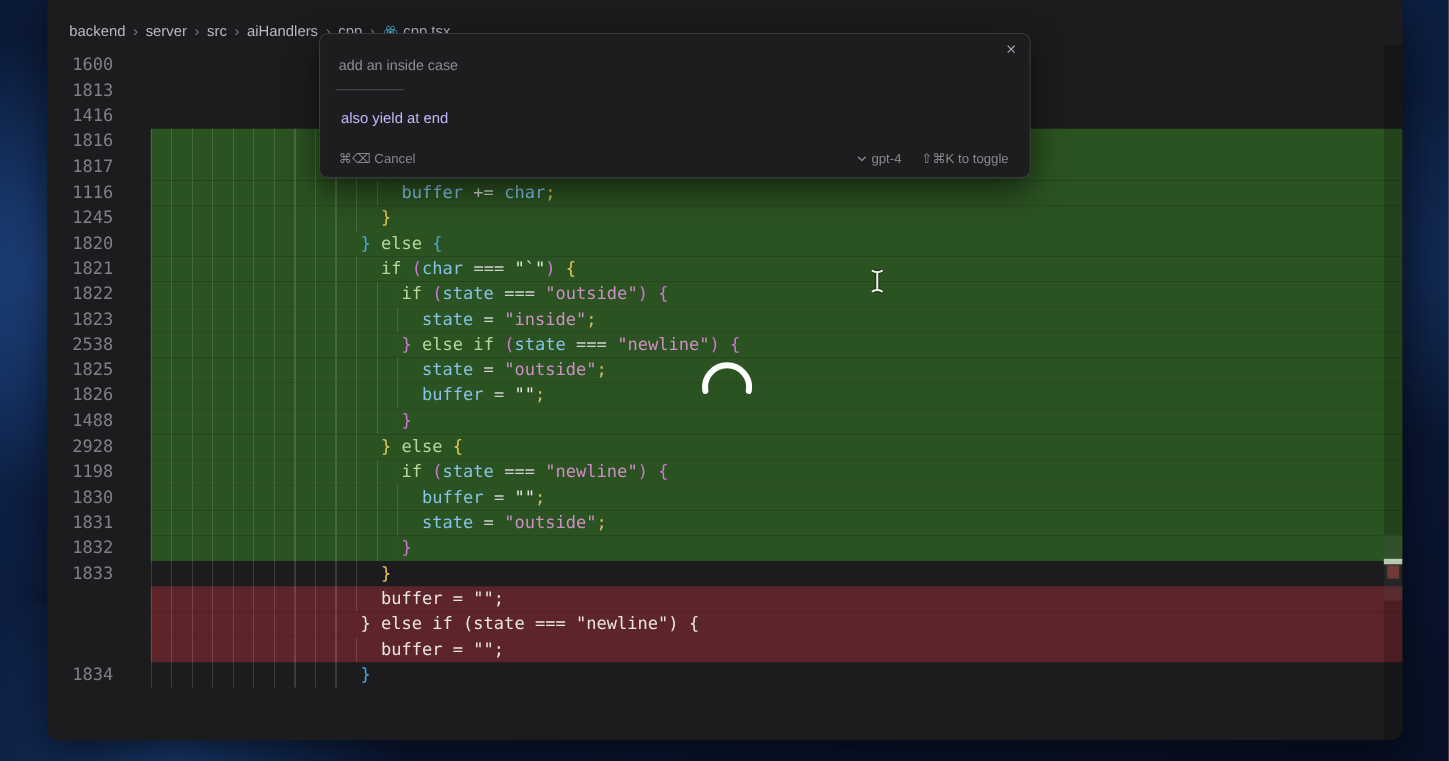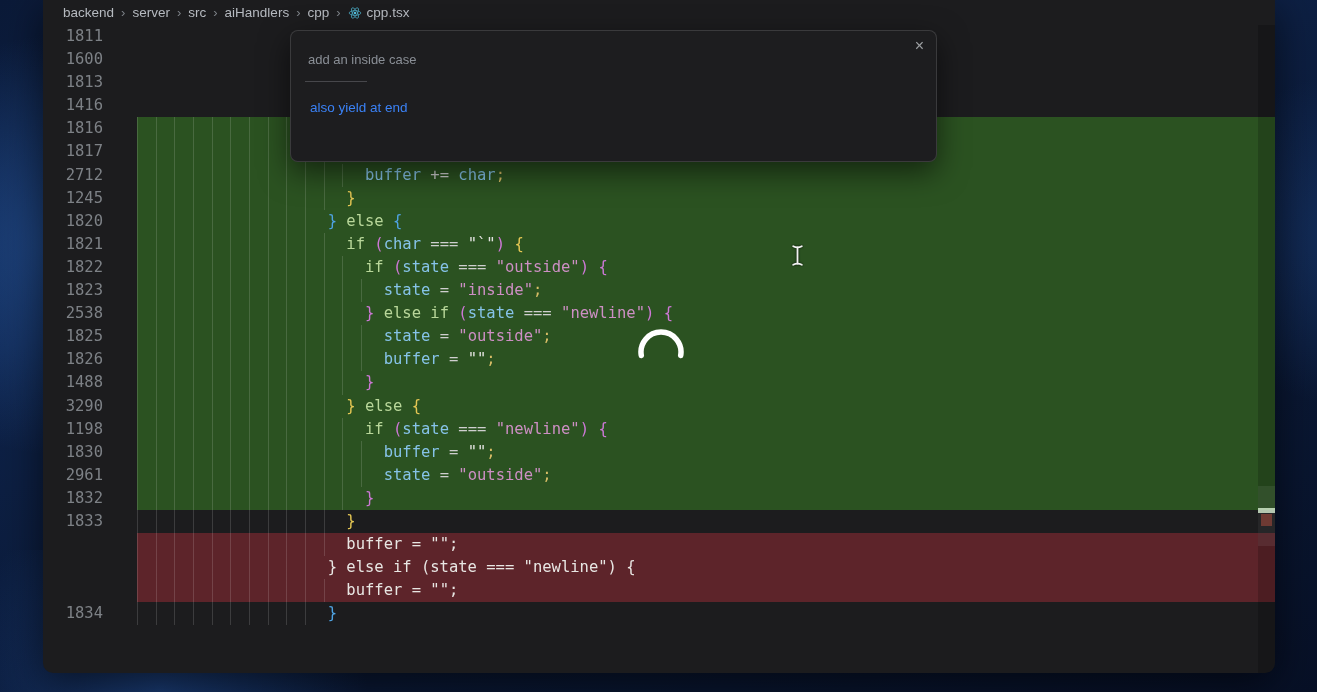--- a/index.html
+++ b/index.html
@@ -12,21 +12,21 @@
   .glow1{left:-150px;top:30px;width:420px;height:430px;background:radial-gradient(circle,rgba(45,100,180,.55),transparent 70%);}
   .glow2{left:-100px;top:550px;width:520px;height:280px;background:radial-gradient(circle,rgba(40,90,170,.5),transparent 70%);}
   .glow3{left:1240px;top:30px;width:240px;height:420px;background:radial-gradient(circle,rgba(35,80,150,.4),transparent 70%);}
 
   .window{
     position:absolute;left:43px;top:0;width:1232px;height:673px;
     background:#1c1c1e;border-radius:0 0 10px 10px;overflow:hidden;
     box-shadow:0 10px 40px rgba(0,0,0,.6);
   }
   .breadcrumb{
-    position:absolute;left:0;top:0;width:100%;height:25px;
+    position:absolute;left:0;top:16px;width:100%;height:25px;
     display:flex;align-items:center;gap:7px;padding-left:20px;box-sizing:border-box;
     font-size:13.5px;color:#b6bac0;background:#1c1c1e;z-index:3;
   }
   .breadcrumb .sep{color:#7d8288;font-size:13px;}
   .breadcrumb .file{display:flex;align-items:center;gap:5px;}
 
   .editor{position:absolute;left:0;top:25px;width:100%;height:648px;}
   .row{display:flex;height:23.1px;line-height:23.1px;font-family:"DejaVu Sans Mono","Liberation Mono",monospace;font-size:15.5px;}
   .gutter{width:94px;box-sizing:border-box;text-align:right;padding-right:34px;color:#7d8186;flex:none;user-select:none;}
   .codeline{flex:1;margin:0;padding:0 0 0 4px;white-space:pre;background-repeat:no-repeat;}
@@ -43,21 +43,21 @@
   .ibeam{position:absolute;left:748px;top:244px;z-index:5;}
 
   .dialog{
     position:absolute;left:247px;top:30px;width:647px;height:132px;
     background:#1d1d1f;border:1px solid rgba(255,255,255,.13);border-radius:8px;
     box-shadow:0 10px 30px rgba(0,0,0,.55);z-index:6;box-sizing:border-box;
   }
   .dlg-close{position:absolute;right:12px;top:6px;color:#9da0a3;font-size:16px;cursor:pointer;}
   .dlg-history{position:absolute;left:17px;top:21px;font-size:13px;color:#8a8f96;}
   .dlg-divider{position:absolute;left:14px;top:50px;width:62px;height:1px;background:#47474b;}
-  .dlg-input{position:absolute;left:19px;top:69px;font-size:13.5px;color:#3b82f6;}
+  .dlg-input{position:absolute;left:19px;top:69px;font-size:13.5px;color:#c4b5fd;}
   .dlg-footer{position:absolute;left:17px;right:19px;bottom:10px;display:flex;justify-content:space-between;align-items:center;font-size:12px;color:#85878a;}
   .dlg-footer .right{display:flex;align-items:center;gap:18px;}
   .model{display:flex;align-items:center;gap:4px;}
 </style>
 </head>
 <body>
 
 <div class="glow glow1"></div>
 <div class="glow glow2"></div>
 <div class="glow glow3"></div>
@@ -107,21 +107,21 @@
       </div>
       <div class="row add">
         <div class="gutter">1816</div>
         <pre class="codeline guides" style="background-size: 24ch 100%;">                        <span style="color: rgb(205, 120, 214);">}</span></pre>
       </div>
       <div class="row add">
         <div class="gutter">1817</div>
         <pre class="codeline guides" style="background-size: 22ch 100%;">                      <span style="color: rgb(229, 199, 84);">}</span><span style="color: rgb(207, 207, 207);"> </span><span style="color: rgb(185, 215, 154);">else</span><span style="color: rgb(207, 207, 207);"> </span><span style="color: rgb(229, 199, 84);">{</span></pre>
       </div>
       <div class="row add">
-        <div class="gutter">2712</div>
+        <div class="gutter">1116</div>
         <pre class="codeline guides" style="background-size: 24ch 100%;">                        <span style="color: rgb(134, 195, 232);">buffer</span><span style="color: rgb(207, 207, 207);"> </span><span style="color: rgb(207, 207, 207);">+=</span><span style="color: rgb(207, 207, 207);"> </span><span style="color: rgb(134, 195, 232);">char</span><span style="color: rgb(216, 189, 102);">;</span></pre>
       </div>
       <div class="row add">
         <div class="gutter">1245</div>
         <pre class="codeline guides" style="background-size: 22ch 100%;">                      <span style="color: rgb(229, 199, 84);">}</span></pre>
       </div>
       <div class="row add">
         <div class="gutter">1820</div>
         <pre class="codeline guides" style="background-size: 20ch 100%;">                    <span style="color: rgb(79, 163, 227);">}</span><span style="color: rgb(207, 207, 207);"> </span><span style="color: rgb(185, 215, 154);">else</span><span style="color: rgb(207, 207, 207);"> </span><span style="color: rgb(79, 163, 227);">{</span></pre>
       </div>
@@ -147,33 +147,33 @@
       </div>
       <div class="row add">
         <div class="gutter">1826</div>
         <pre class="codeline guides" style="background-size: 26ch 100%;">                          <span style="color: rgb(134, 195, 232);">buffer</span><span style="color: rgb(207, 207, 207);"> </span><span style="color: rgb(207, 207, 207);">=</span><span style="color: rgb(207, 207, 207);"> </span><span style="color: rgb(228, 228, 226);">""</span><span style="color: rgb(216, 189, 102);">;</span></pre>
       </div>
       <div class="row add">
         <div class="gutter">1488</div>
         <pre class="codeline guides" style="background-size: 24ch 100%;">                        <span style="color: rgb(205, 120, 214);">}</span></pre>
       </div>
       <div class="row add">
-        <div class="gutter">3290</div>
+        <div class="gutter">2928</div>
         <pre class="codeline guides" style="background-size: 22ch 100%;">                      <span style="color: rgb(229, 199, 84);">}</span><span style="color: rgb(207, 207, 207);"> </span><span style="color: rgb(185, 215, 154);">else</span><span style="color: rgb(207, 207, 207);"> </span><span style="color: rgb(229, 199, 84);">{</span></pre>
       </div>
       <div class="row add">
         <div class="gutter">1198</div>
         <pre class="codeline guides" style="background-size: 24ch 100%;">                        <span style="color: rgb(185, 215, 154);">if</span><span style="color: rgb(207, 207, 207);"> </span><span style="color: rgb(205, 120, 214);">(</span><span style="color: rgb(134, 195, 232);">state</span><span style="color: rgb(207, 207, 207);"> </span><span style="color: rgb(207, 207, 207);">===</span><span style="color: rgb(207, 207, 207);"> </span><span style="color: rgb(205, 143, 196);">"newline"</span><span style="color: rgb(205, 120, 214);">)</span><span style="color: rgb(207, 207, 207);"> </span><span style="color: rgb(205, 120, 214);">{</span></pre>
       </div>
       <div class="row add">
         <div class="gutter">1830</div>
         <pre class="codeline guides" style="background-size: 26ch 100%;">                          <span style="color: rgb(134, 195, 232);">buffer</span><span style="color: rgb(207, 207, 207);"> </span><span style="color: rgb(207, 207, 207);">=</span><span style="color: rgb(207, 207, 207);"> </span><span style="color: rgb(228, 228, 226);">""</span><span style="color: rgb(216, 189, 102);">;</span></pre>
       </div>
       <div class="row add">
-        <div class="gutter">2961</div>
+        <div class="gutter">1831</div>
         <pre class="codeline guides" style="background-size: 26ch 100%;">                          <span style="color: rgb(134, 195, 232);">state</span><span style="color: rgb(207, 207, 207);"> </span><span style="color: rgb(207, 207, 207);">=</span><span style="color: rgb(207, 207, 207);"> </span><span style="color: rgb(205, 143, 196);">"outside"</span><span style="color: rgb(216, 189, 102);">;</span></pre>
       </div>
       <div class="row add">
         <div class="gutter">1832</div>
         <pre class="codeline guides" style="background-size: 24ch 100%;">                        <span style="color: rgb(205, 120, 214);">}</span></pre>
       </div>
       <div class="row">
         <div class="gutter">1833</div>
         <pre class="codeline guides" style="background-size: 22ch 100%;">                      <span style="color: rgb(229, 199, 84);">}</span></pre>
       </div>
@@ -214,15 +214,31 @@
         <path d="M2.2 20.8 Q6.5 18.4 10.8 20.8"></path>
       </g>
     </svg>
   </div>
 
   <div class="dialog">
     <div class="dlg-close">×</div>
     <div class="dlg-history">add an inside case</div>
     <div class="dlg-divider"></div>
     <div class="dlg-input">also yield at end</div>
+    <div class="dlg-footer">
+      <div class="cancel">
+        <span>⌘⌫</span>
+        <span> </span>
+        <span>Cancel</span>
+      </div>
+      <div class="right">
+        <div class="model">
+          <svg width="9" height="7" viewBox="0 0 9 7">
+              <path d="M1 1.5 L4.5 5 L8 1.5" stroke="#85878a" stroke-width="1.3" fill="none"></path>
+            </svg>
+          <span>gpt-4</span>
+        </div>
+        <div>⇧⌘K to toggle</div>
+      </div>
+    </div>
   </div>
 
 </div>
 
 </body></html>

